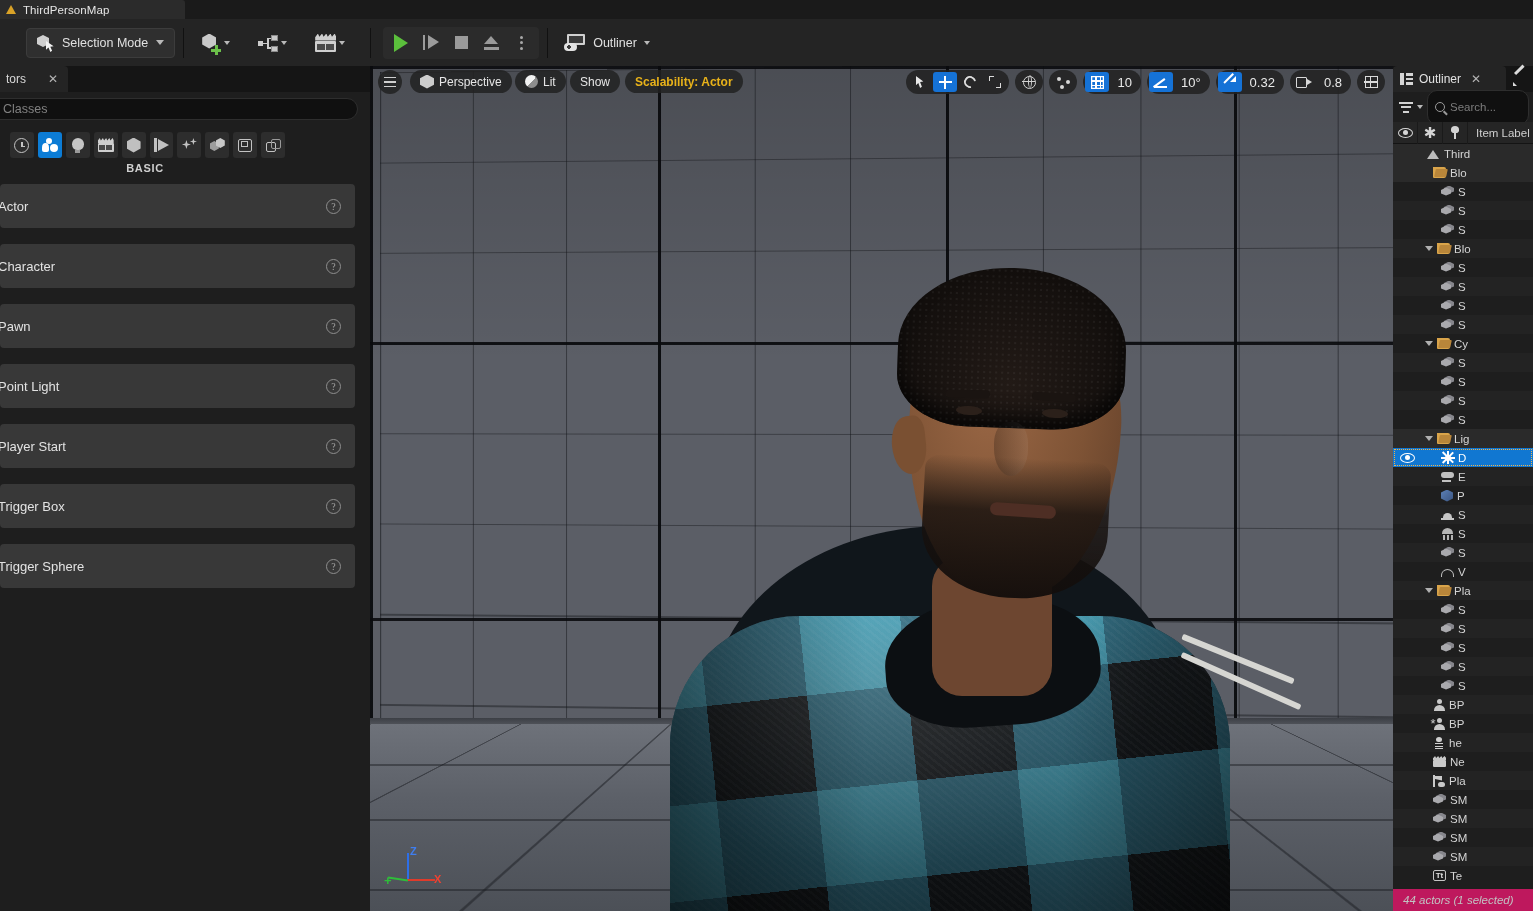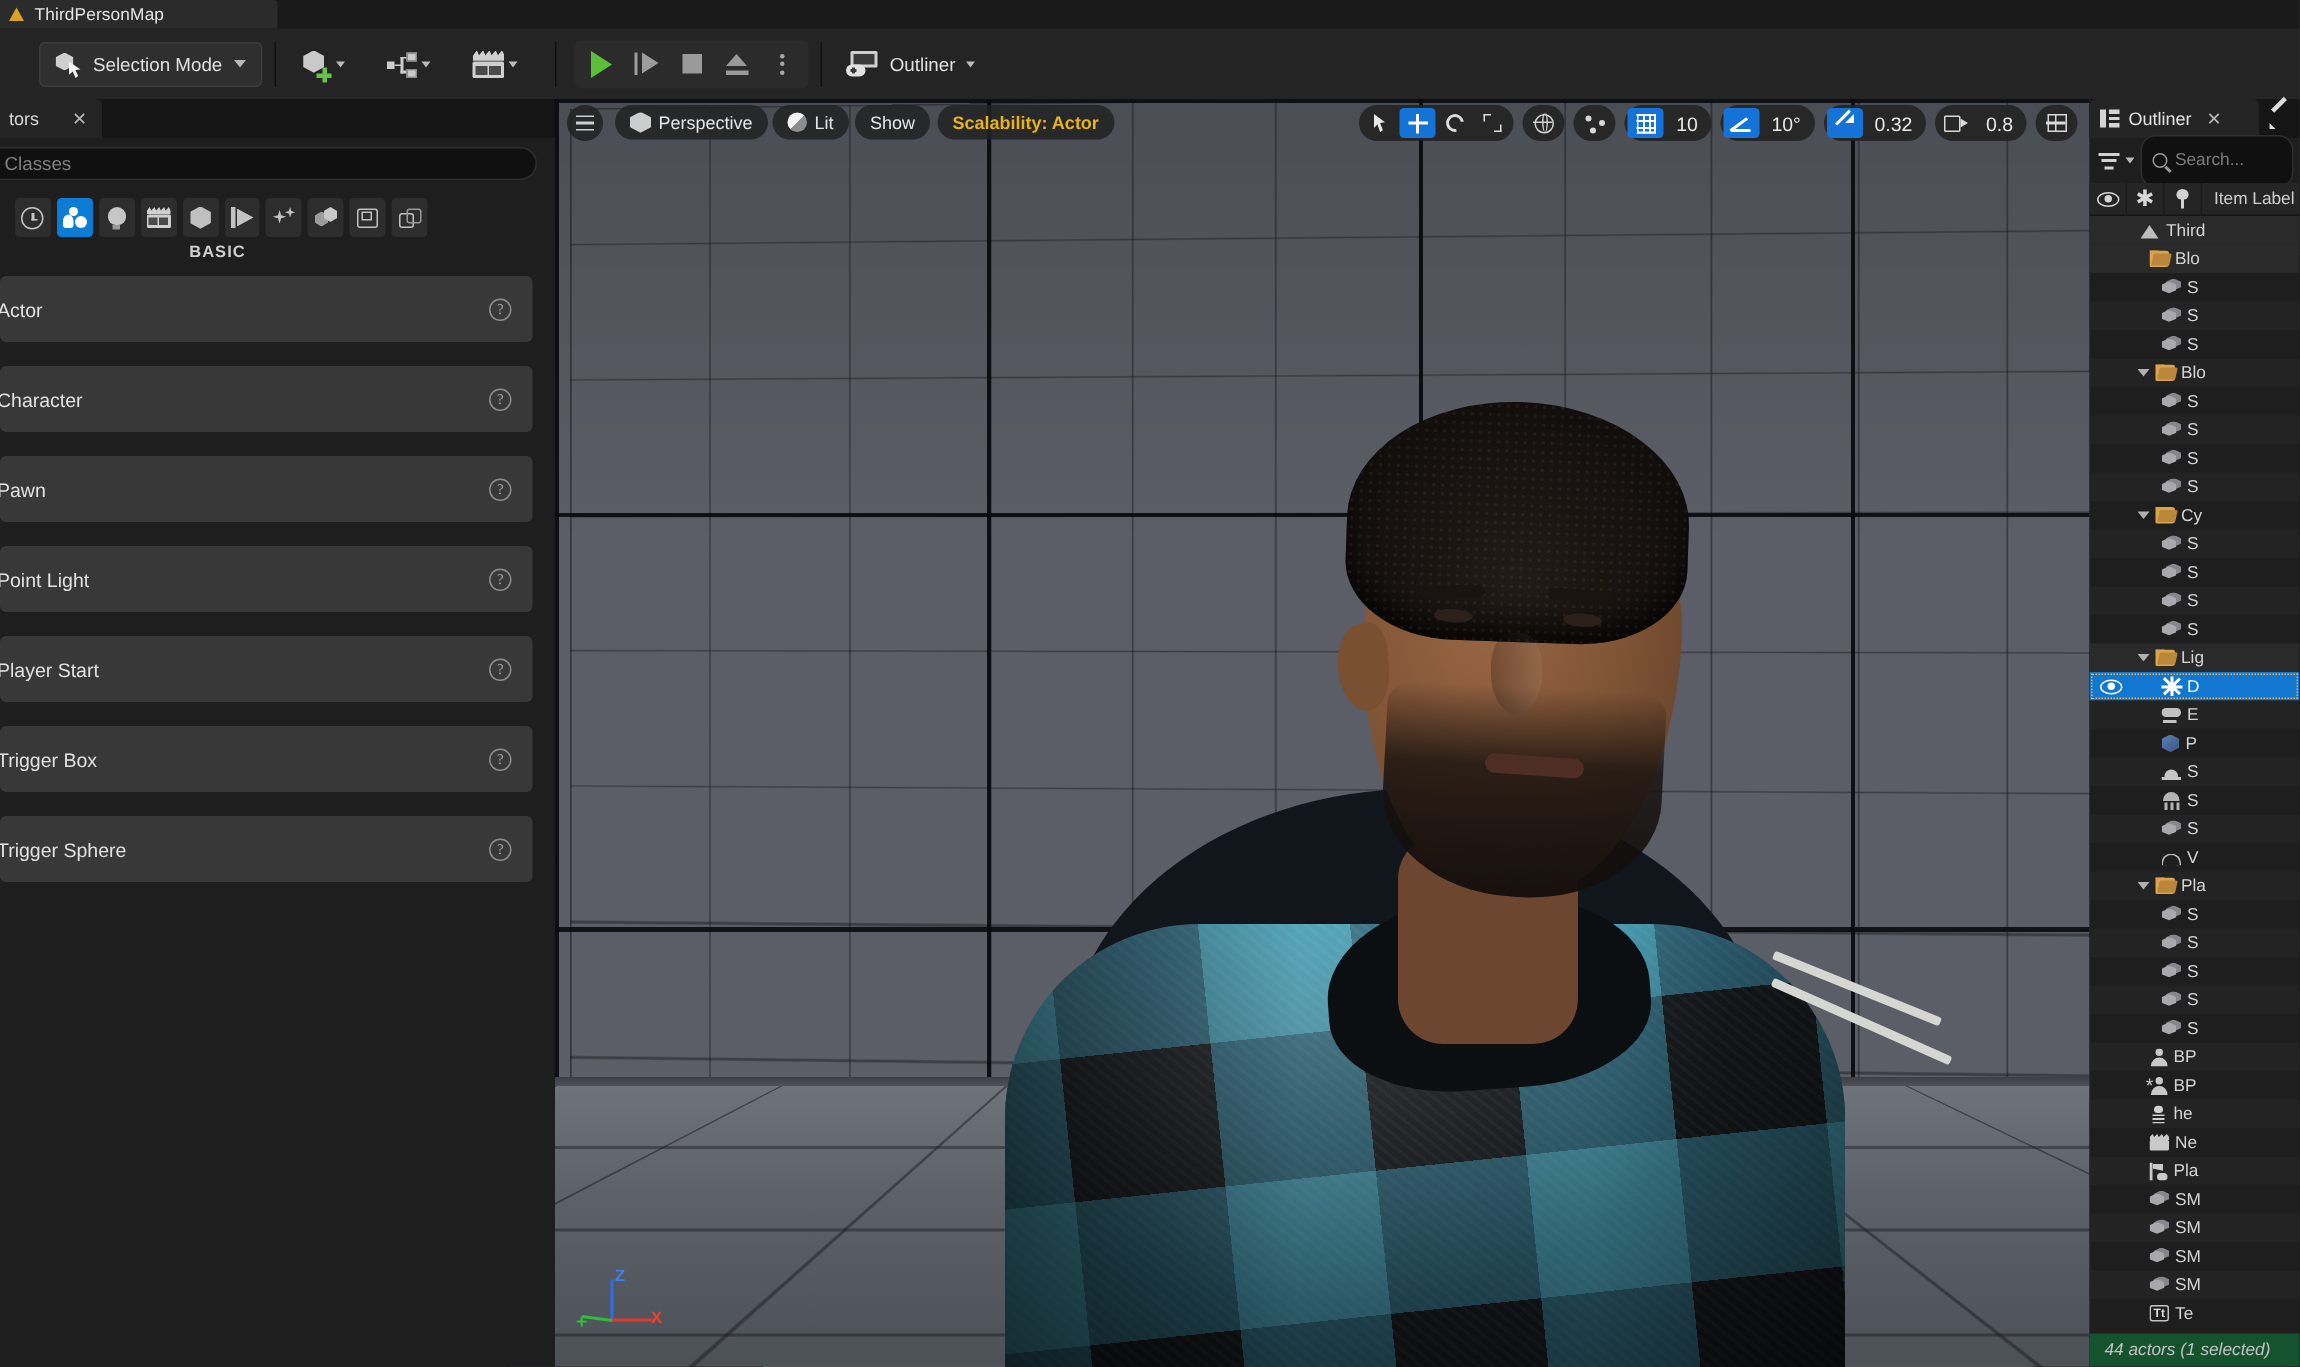--- a/index.html
+++ b/index.html
@@ -457,21 +457,21 @@
   .ol-flag .g{position:absolute;right:0;bottom:0;width:7px;height:5px;border-radius:3px;background:#cacaca;}
   .ol-text{width:13px;height:11px;border:1.3px solid #c4c4c4;border-radius:2px;flex:0 0 auto;
     font-size:8px;line-height:9px;text-align:center;color:#e0e0e0;font-weight:bold;}
   .ol-vol{width:13px;height:11px;position:relative;flex:0 0 auto;}
   .ol-vol .a{position:absolute;left:0;bottom:0;width:13px;height:8px;border-radius:13px 13px 0 0;
     border:1.5px solid #bcbcbc;border-bottom:none;}
   .ol-eyerow{width:15px;height:10px;position:relative;}
   .ol-eyerow .o{position:absolute;inset:0;border:1.5px solid #fff;border-radius:50%;}
   .ol-eyerow .p{position:absolute;left:5px;top:2.5px;width:5px;height:5px;border-radius:50%;background:#fff;}
 
-  .ol-status { position:absolute;left:0;bottom:0;width:140px;height:22px;background:#14532d;
+  .ol-status { position:absolute;left:0;bottom:0;width:140px;height:22px;background:#be185d;
     display:flex;align-items:center;padding-left:10px;font-size:11.5px;font-style:italic;color:#c2c2c2; }
 </style>
 </head>
 <body>
 
 <div id="app">
 
   <div class="titlebar">
     <div class="title-tab">
       <span class="lvl-ico">

